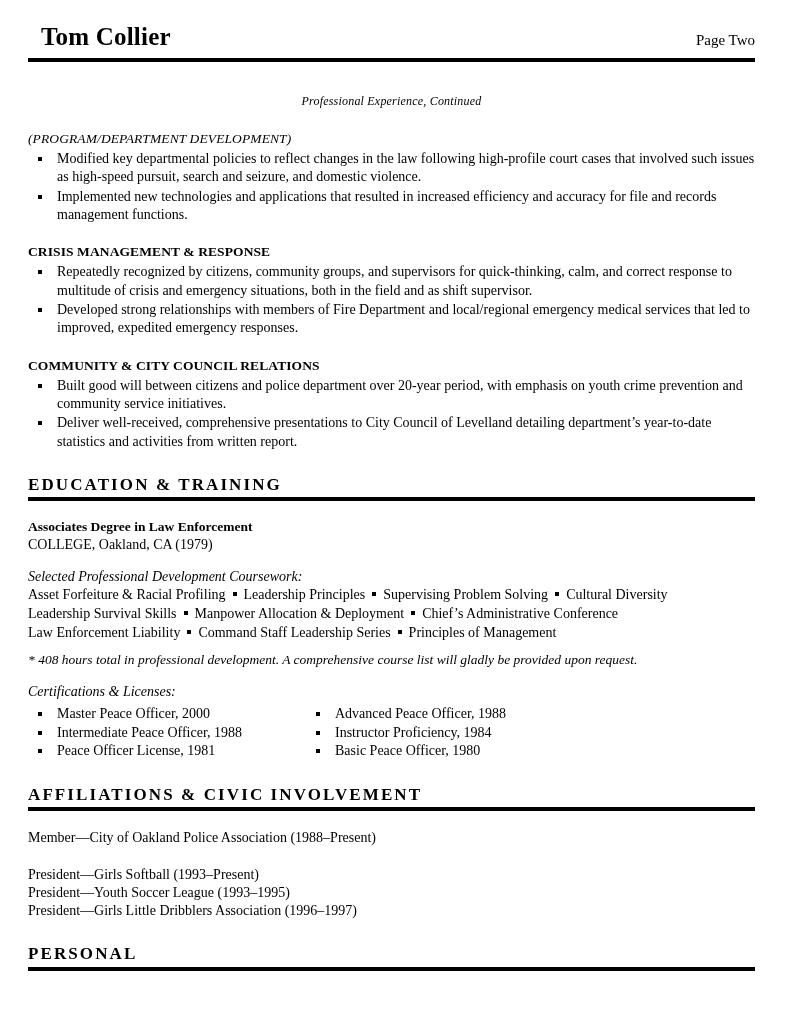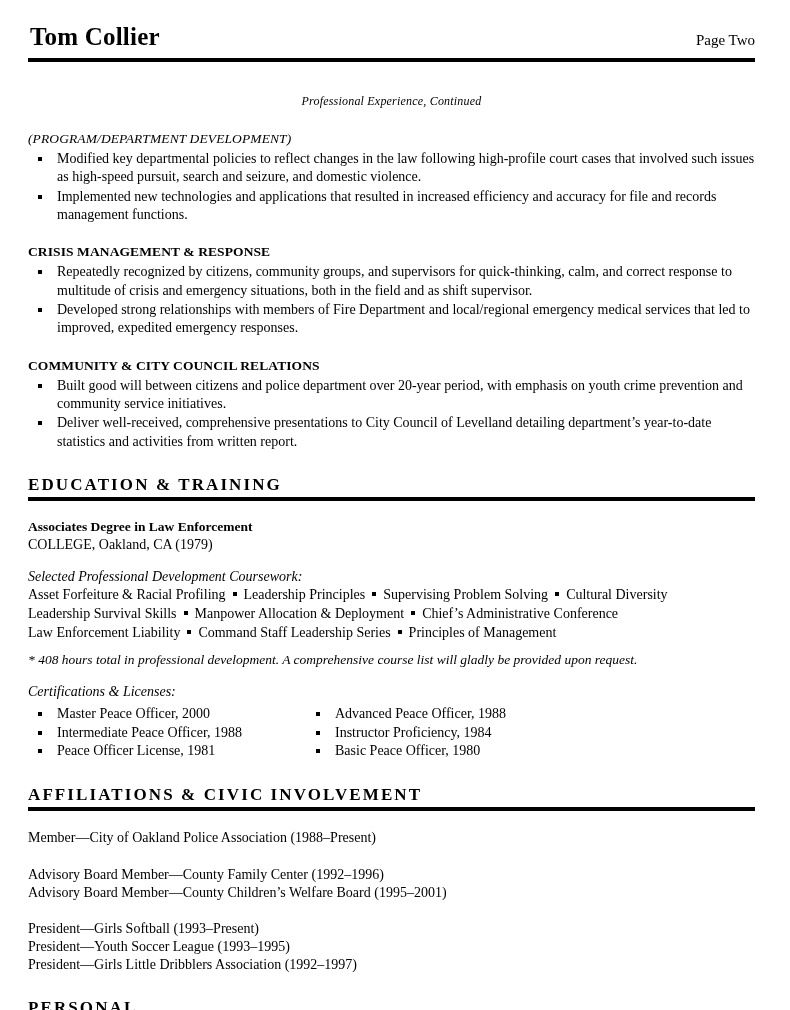--- a/index.html
+++ b/index.html
@@ -30,21 +30,21 @@
   }
 
   
   .masthead {
     position: relative;
     padding-top: 26px;
     height: 42px;
   }
   .name {
     position: absolute;
-    left: 2px;
+    left: 13px;
     top: 24px;
     font-size: 25px;
     font-weight: bold;
     letter-spacing: 0.2px;
     line-height: 1;
   }
   .page-label {
     position: absolute;
     right: 0px;
     top: 33px;
@@ -269,29 +269,25 @@
     </div>
 
     <div class="section">
       <div class="section-title">AFFILIATIONS &amp; CIVIC INVOLVEMENT</div>
       <div class="rule-section"></div>
 
       <div class="aff-group">
         <div class="body-line">Member—City of Oakland Police Association (1988–Present)</div>
       </div>
 
-      <div class="aff-group">
-        <div class="body-line">Advisory Board Member—County Family Center (1992–1996)</div>
-        <div class="body-line">Advisory Board Member—County Children’s Welfare Board (1995–2001)</div>
-      </div>
 
       <div class="aff-group">
         <div class="body-line">President—Girls Softball (1993–Present)</div>
         <div class="body-line">President—Youth Soccer League (1993–1995)</div>
-        <div class="body-line">President—Girls Little Dribblers Association (1992–1997)</div>
+        <div class="body-line">President—Girls Little Dribblers Association (1996–1997)</div>
       </div>
     </div>
 
     <div class="section">
       <div class="section-title">PERSONAL</div>
       <div class="rule-section"></div>
 
     </div>
 
   </div>

